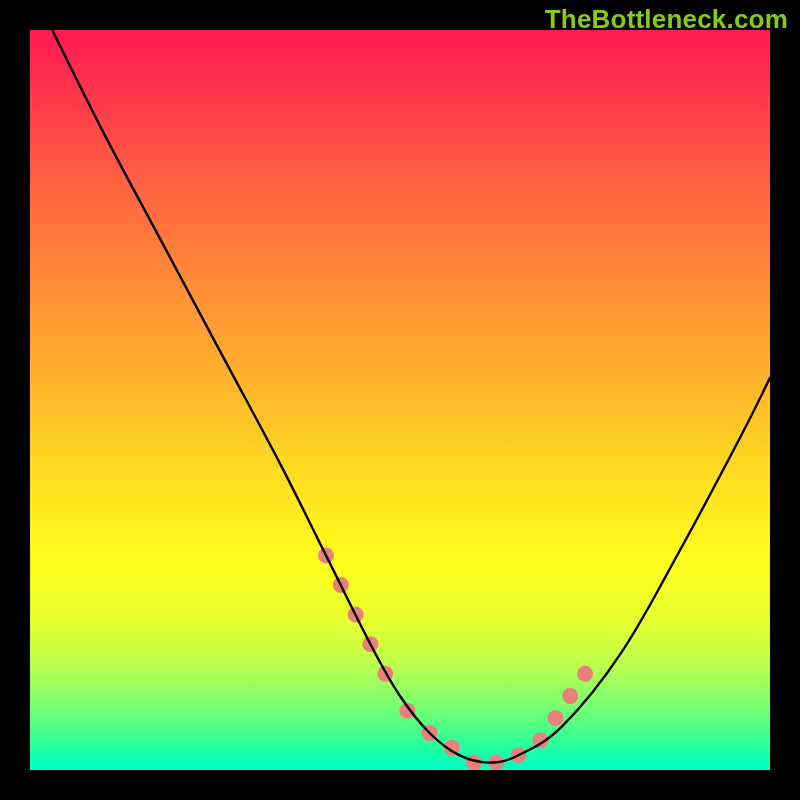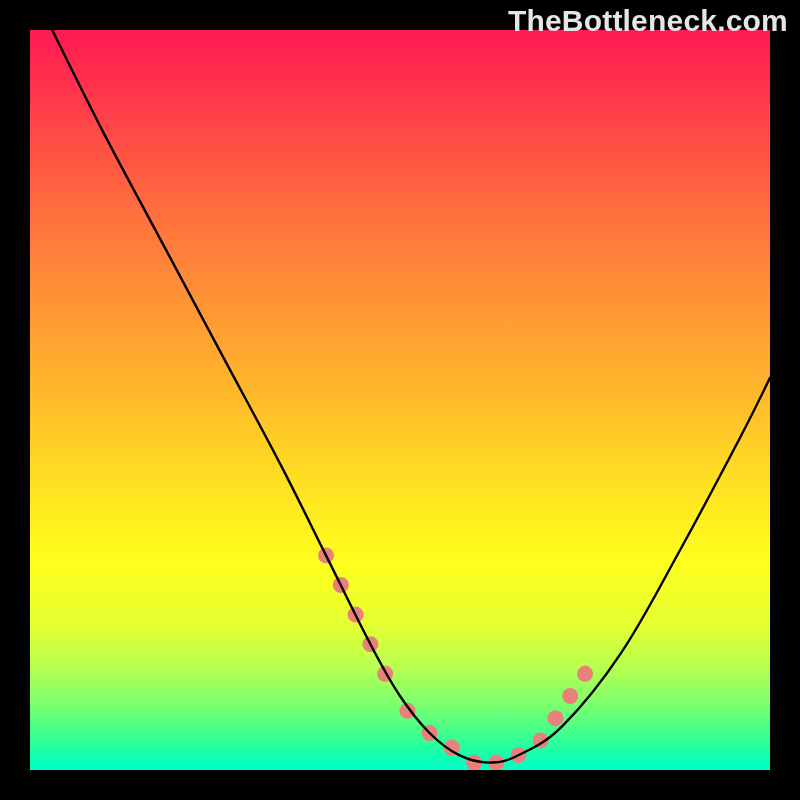--- a/index.html
+++ b/index.html
@@ -14,22 +14,22 @@
   .frame {
     position: relative;
     width: 800px;
     height: 800px;
     background: #000;
   }
   .watermark {
     position: absolute;
     top: 4px;
     right: 12px;
-    color: #e5e5e5;
-    font-size: 30px;
+    color: #84cc16;
+    font-size: 26px;
     font-weight: bold;
     letter-spacing: 0.2px;
     z-index: 30;
   }
   .plot-area {
     position: absolute;
     left: 30px;
     top: 30px;
     width: 740px;
     height: 740px;

